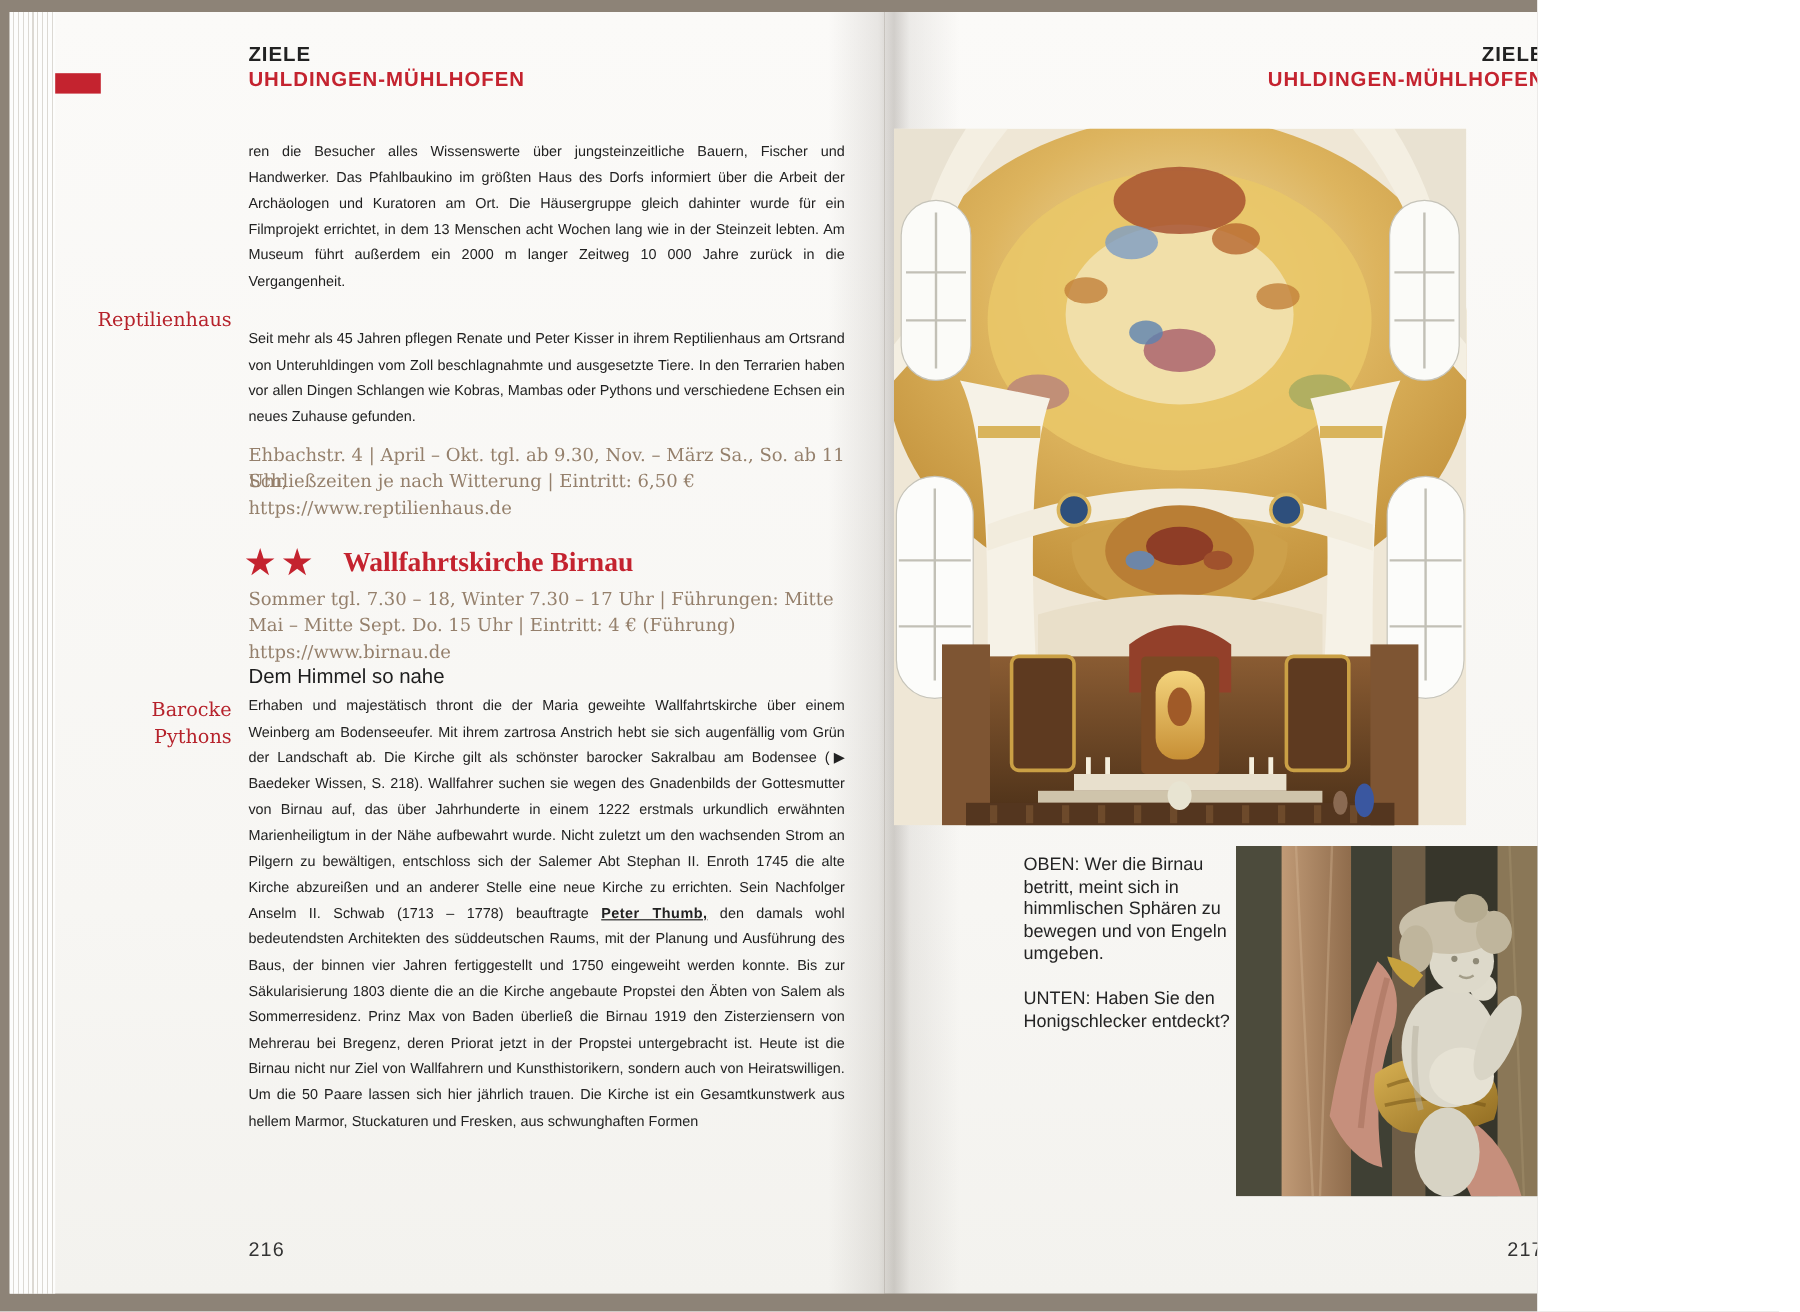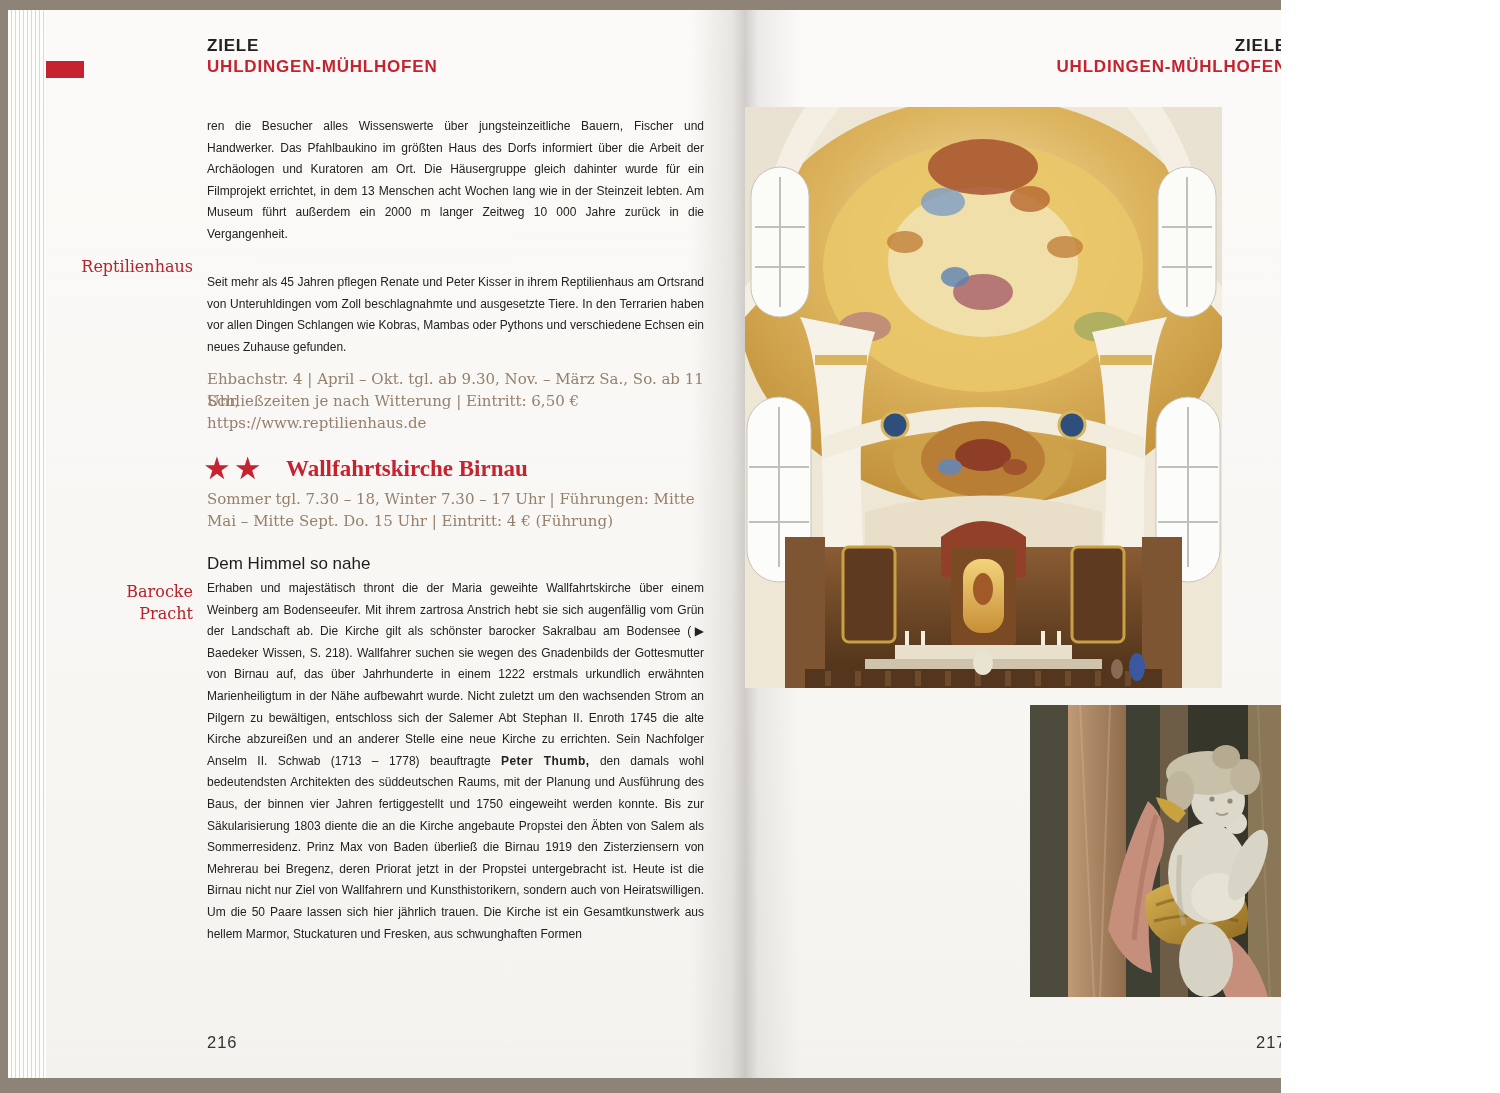--- a/index.html
+++ b/index.html
@@ -49,21 +49,21 @@
     font-family:"DejaVu Serif","Liberation Serif",serif;
     font-size:15px; line-height:22px; color:#95806c;
   }
   .poi-stars { position:absolute; left:203px; font-size:31px; letter-spacing:3px; color:#c4232f; }
   .poi-title {
     position:absolute; left:286px;
     font-family:Liberation Serif, serif;
     font-size:23px; font-weight:bold; color:#c4232f;
   }
   .subhead { position:absolute; left:207px; font-size:17px; font-weight:normal; color:#1d1d1d; }
-  .bold-inline { font-weight:bold; letter-spacing:.4px; }
+  .bold-inline { font-weight:bold; letter-spacing:.4px;text-decoration:underline; }
   .page-number { position:absolute; font-size:16.5px; letter-spacing:1px; color:#333; }
   
   .photo { position:absolute; overflow:hidden; }
   .photo svg { display:block; }
   .caption {
     position:absolute; left:853px; top:712px; width:172px;
     font-size:15px; line-height:18.6px; color:#242424;
   }
   .caption .cap-block + .cap-block { margin-top:19px; }
 </style>
@@ -89,26 +89,27 @@
   <div class="body-para" style="top:272px;">Seit mehr als 45 Jahren pflegen Renate und Peter Kisser in ihrem Reptilienhaus am Ortsrand von Unteruhldingen vom Zoll beschlagnahmte und ausgesetzte Tiere. In den Terrarien haben vor allen Dingen Schlangen wie Kobras, Mambas oder Pythons und verschiedene Echsen ein neues Zuhause gefunden.</div>
 
   <div class="info-line" style="top:368px;">Ehbachstr. 4 | April – Okt. tgl. ab 9.30, Nov. – März Sa., So. ab 11 Uhr,</div>
   <div class="info-line" style="top:390px;">Schließzeiten je nach Witterung | Eintritt: 6,50 €</div>
   <div class="info-line" style="top:412px;">https://www.reptilienhaus.de</div>
 
   <div class="poi-stars" style="top:450px;">★★</div>
   <div class="poi-title" style="top:456px;">Wallfahrtskirche Birnau</div>
   <div class="info-line" style="top:488px;">Sommer tgl. 7.30 – 18, Winter 7.30 – 17 Uhr | Führungen: Mitte</div>
   <div class="info-line" style="top:510px;">Mai – Mitte Sept. Do. 15 Uhr | Eintritt: 4 € (Führung)</div>
+  <div class="info-line" style="top:532px;">https://www.birnau.de</div>
 
   <div class="subhead" style="top:554px;">Dem Himmel so nahe</div>
 
   <div class="margin-note" style="top:581px;">
     <div>Barocke</div>
-    <div>Pracht</div>
+    <div>Pythons</div>
   </div>
 
   <div class="body-para" style="top:578px;">
     <span>Erhaben und majestätisch thront die der Maria geweihte Wallfahrtskirche über einem Weinberg am Bodenseeufer. Mit ihrem zartrosa Anstrich hebt sie sich augenfällig vom Grün der Landschaft ab. Die Kirche gilt als schönster barocker Sakralbau am Bodensee (▶ Baedeker Wissen, S. 218). Wallfahrer suchen sie wegen des Gnadenbilds der Gottesmutter von Birnau auf, das über Jahrhunderte in einem 1222 erstmals urkundlich erwähnten Marienheiligtum in der Nähe aufbewahrt wurde. Nicht zuletzt um den wachsenden Strom an Pilgern zu bewältigen, entschloss sich der Salemer Abt Stephan II. Enroth 1745 die alte Kirche abzureißen und an anderer Stelle eine neue Kirche zu errichten. Sein Nachfolger Anselm II. Schwab (1713 – 1778) beauftragte </span><span class="bold-inline">Peter Thumb,</span><span> den damals wohl bedeutendsten Architekten des süddeutschen Raums, mit der Planung und Ausführung des Baus, der binnen vier Jahren fertiggestellt und 1750 eingeweiht werden konnte. Bis zur Säkularisierung 1803 diente die an die Kirche angebaute Propstei den Äbten von Salem als Sommerresidenz. Prinz Max von Baden überließ die Birnau 1919 den Zisterziensern von Mehrerau bei Bregenz, deren Priorat jetzt in der Propstei untergebracht ist. Heute ist die Birnau nicht nur Ziel von Wallfahrern und Kunsthistorikern, sondern auch von Heiratswilligen. Um die 50 Paare lassen sich hier jährlich trauen. Die Kirche ist ein Gesamtkunstwerk aus hellem Marmor, Stuckaturen und Fresken, aus schwunghaften Formen</span>
   </div>
 
   <div class="page-number" style="left:207px; top:1033px;">216</div>
 
   <div class="hdr-section" style="left:1000px; top:36px; width:287px; text-align:right;">ZIELE</div>
   <div class="hdr-location" style="left:1000px; top:57px; width:287px; text-align:right;">UHLDINGEN-MÜHLHOFEN</div>
@@ -214,20 +215,24 @@
           <rect x="350" y="564" width="6" height="15"></rect>
         <rect x="380" y="564" width="6" height="15"></rect>
       </g>
 
       <ellipse cx="238" cy="556" rx="10" ry="12" fill="#e8e4d2"></ellipse>
       <ellipse cx="392" cy="560" rx="8" ry="14" fill="#3a57a0"></ellipse>
       <ellipse cx="372" cy="562" rx="6" ry="10" fill="#8a6a52"></ellipse>
     </svg>
   </div>
 
+  <div class="caption">
+    <div class="cap-block">OBEN: Wer die Birnau betritt, meint sich in himmlischen Sphären zu bewegen und von Engeln umgeben.</div>
+    <div class="cap-block">UNTEN: Haben Sie den Honigschlecker entdeckt?</div>
+  </div>
 
   <div class="photo" style="left:1030px; top:705px; width:350px; height:292px;">
     <svg width="350" height="292" viewBox="0 0 350 292">
       <defs>
         <linearGradient id="gold" x1="0" y1="0" x2="1" y2="1">
           <stop offset="0%" stop-color="#d9b253"></stop>
             <stop offset="100%" stop-color="#8f6a20"></stop>
         </linearGradient>
         <linearGradient id="marbletan" x1="0" y1="0" x2="1" y2="0">
           <stop offset="0%" stop-color="#c09a76"></stop>

